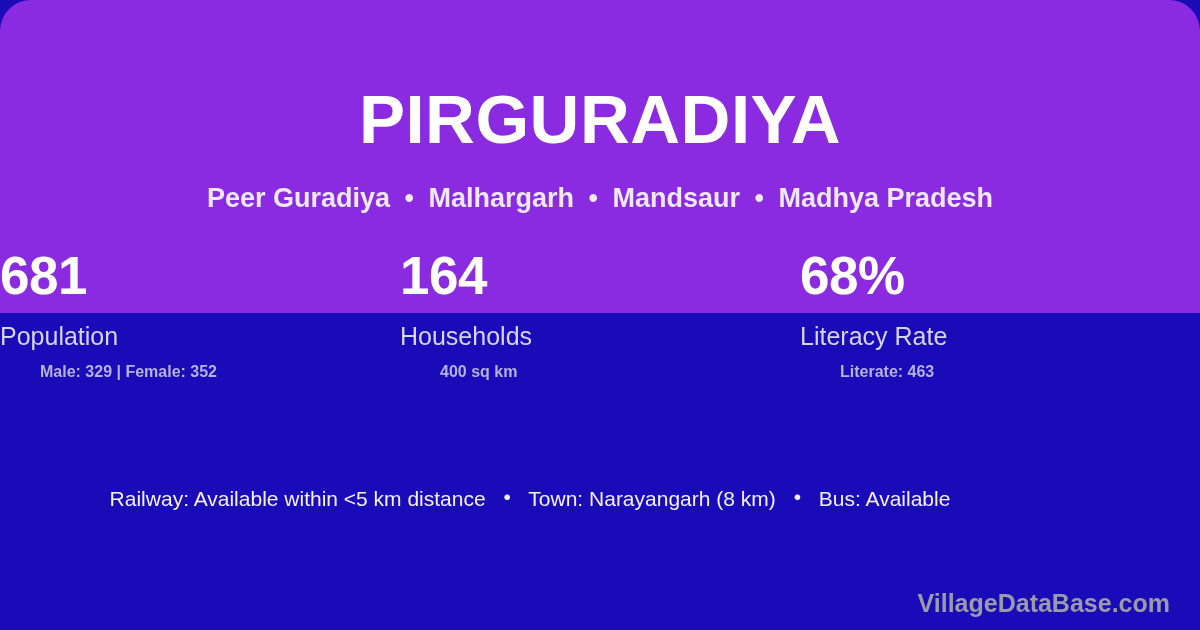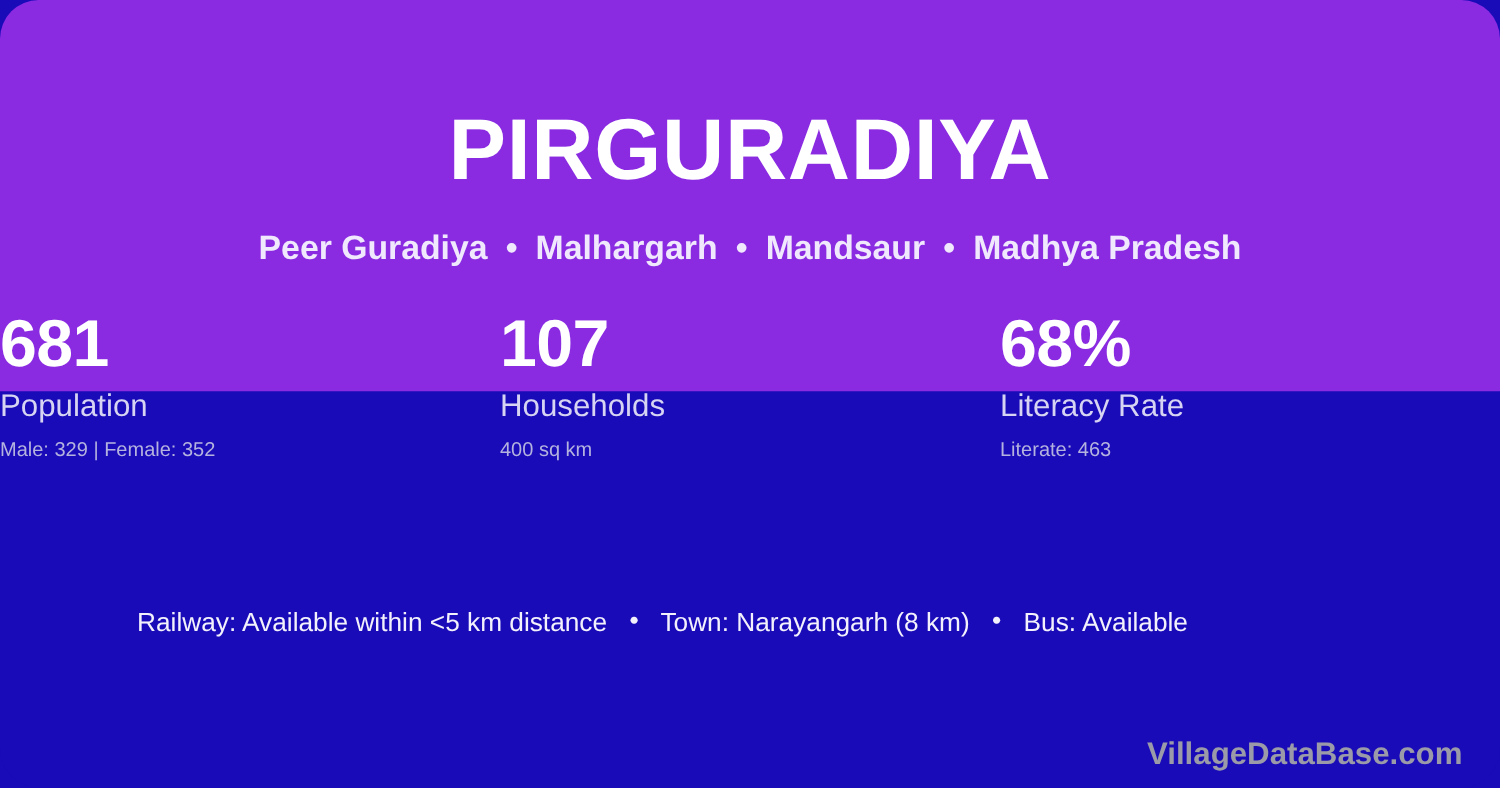--- a/index.html
+++ b/index.html
@@ -86,28 +86,29 @@
     font-size: 53px;
     font-weight: bold;
     line-height: 1.12;
     letter-spacing: -0.5px;
   }
   .stat-label {
     color: #D6D4F2;
     font-size: 25px;
     font-weight: normal;
     line-height: 1.3;
-    margin-top: 4px;
+    margin-top: 15px;
   }
   .stat-sub {
     color: #B4B2DE;
     font-size: 16px;
-    font-weight: normal;
+    font-weight: bold;
     line-height: 1.3;
     margin-top: 9px;
+    padding-left: 40px;
   }
 
   
   #facilities {
     position: absolute;
     left: 0;
     top: 485px;
     width: 1060px;
     text-align: center;
     color: #F2F1FC;
@@ -158,21 +159,21 @@
 
   <div id="stats">
 
     <div class="stat">
       <div class="stat-value">681</div>
       <div class="stat-label">Population</div>
       <div class="stat-sub">Male: 329 | Female: 352</div>
     </div>
 
     <div class="stat">
-      <div class="stat-value">107</div>
+      <div class="stat-value">164</div>
       <div class="stat-label">Households</div>
       <div class="stat-sub">400 sq km</div>
     </div>
 
     <div class="stat">
       <div class="stat-value">68%</div>
       <div class="stat-label">Literacy Rate</div>
       <div class="stat-sub">Literate: 463</div>
     </div>
 

